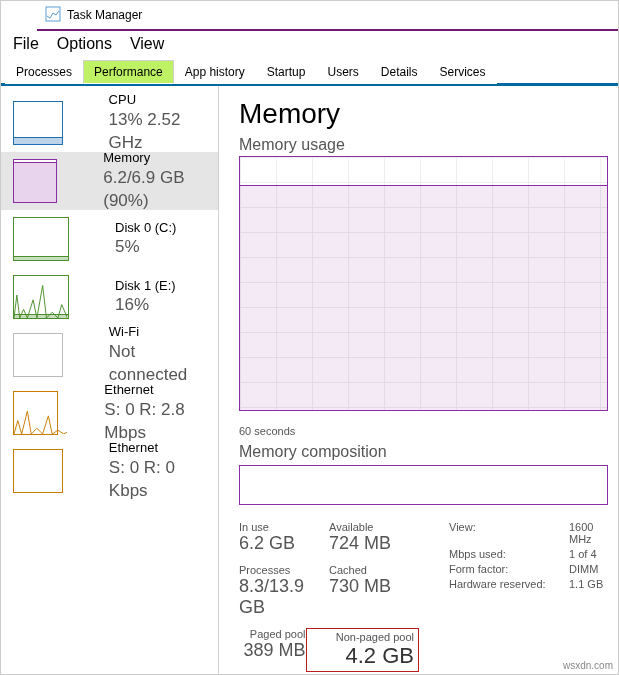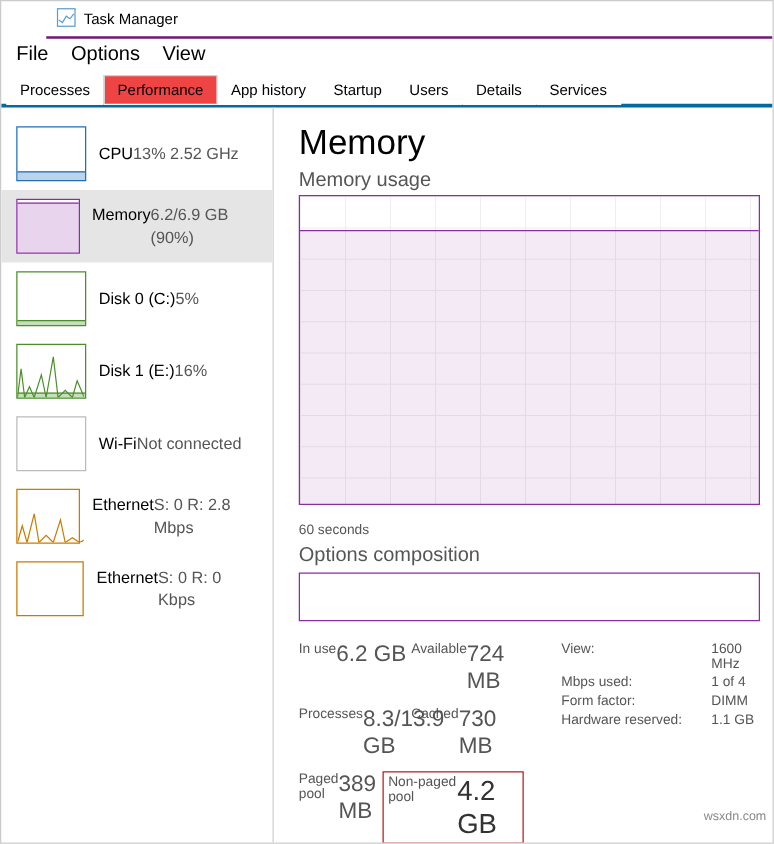--- a/index.html
+++ b/index.html
@@ -46,21 +46,21 @@
     border: 1px solid transparent;
     border-bottom: none;
     cursor: default;
     position: relative;
     top: 1px;
     background: #fff;
   }
   .tab.active {
     border: 1px solid #d0d0d0;
     border-bottom: 1px solid #fff;
-    background: #ef4444;
+    background: #bef264;
   }
   .body {
     display: flex;
     height: calc(675px - 30px - 22px - 26px);
   }
   .sidebar {
     width: 218px;
     border-right: 1px solid #d0d0d0;
     padding: 8px 0;
     overflow-y: auto;
@@ -89,23 +89,23 @@
     content: "";
     position: absolute;
     left: 0; right: 0; bottom: 0;
   }
   .mg-cpu::after { height: 6px; background: rgba(31,111,181,0.3); border-top: 1px solid #1f6fb5; }
   .mg-mem::after { height: 39px; background: rgba(138,45,165,0.2); border-top: 1px solid #8a2da5; }
   .mg-disk::after { height: 3px; background: rgba(74,143,41,0.3); border-top: 1px solid #4a8f29; }
   .mg-disk .spikes, .mg-eth .spikes {
     position: absolute; left: 0; bottom: 0; right: 0; height: 100%;
   }
-  .side-text { display: flex; flex-direction: row; line-height: 1.35; }
+  .side-text { display: flex; flex-direction: column; line-height: 1.35; margin-left: 36px; }
   .side-title { font-size: 13px; }
-  .side-sub { font-size: 13px; color: #555; }
+  .side-sub { font-size: 17px; color: #555; }
   .main {
     flex: 1;
     padding: 12px 10px 8px 20px;
     display: flex;
     flex-direction: column;
   }
   .main h1 {
     font-size: 28px;
     font-weight: 400;
     margin-bottom: 6px;
@@ -136,49 +136,50 @@
     margin-top: 2px;
     margin-bottom: 16px;
   }
   .stats {
     display: grid;
     grid-template-columns: 90px 90px 1fr;
     row-gap: 10px;
     column-gap: 0;
     font-size: 11px;
   }
-  .stat-block { display: flex; flex-direction: row; }
+  .stat-block { display: flex; flex-direction: column; }
   .stat-label { color: #555; font-size: 11px; }
   .stat-value { font-size: 18px; color: #555; }
   .right-stats {
     grid-column: 3;
     grid-row: 1 / span 3;
     padding-left: 30px;
     display: grid;
     grid-template-columns: 120px auto;
     row-gap: 3px;
     font-size: 11px;
     color: #555;
     align-content: start;
   }
   .right-stats .k { }
   .right-stats .v { }
   .row3 {
     grid-column: 1 / 3;
     display: flex;
+    text-align: right;
   }
   .paged-block { width: 90px; }
   .nonpaged-block {
     border: 1px solid #b91c1c;
     padding: 2px 4px;
     width: 150px;
   }
   .watermark {
     position: absolute;
-    bottom: 16px; right: 6px;
+    bottom: 4px; right: 6px;
     font-size: 10px;
     color: #888;
   }
 </style>
 </head>
 <body>
 
 <div class="titlebar">
   <span class="app-icon">
     <svg viewBox="0 0 16 16">
@@ -276,21 +277,21 @@
 
   <div class="main">
     <h1>Memory</h1>
 
     <div class="graph-label">Memory usage</div>
     <div class="big-graph">
       <div class="big-fill"></div>
     </div>
     <div class="axis-label">60 seconds</div>
 
-    <div class="graph-label" style="margin-top:6px">Options composition</div>
+    <div class="graph-label" style="margin-top:6px">Memory composition</div>
     <div class="comp-bar"></div>
 
     <div class="stats">
       <div class="stat-block">
         <span class="stat-label">In use</span>
         <span class="stat-value">6.2 GB</span>
       </div>
       <div class="stat-block">
         <span class="stat-label">Available</span>
         <span class="stat-value">724 MB</span>

